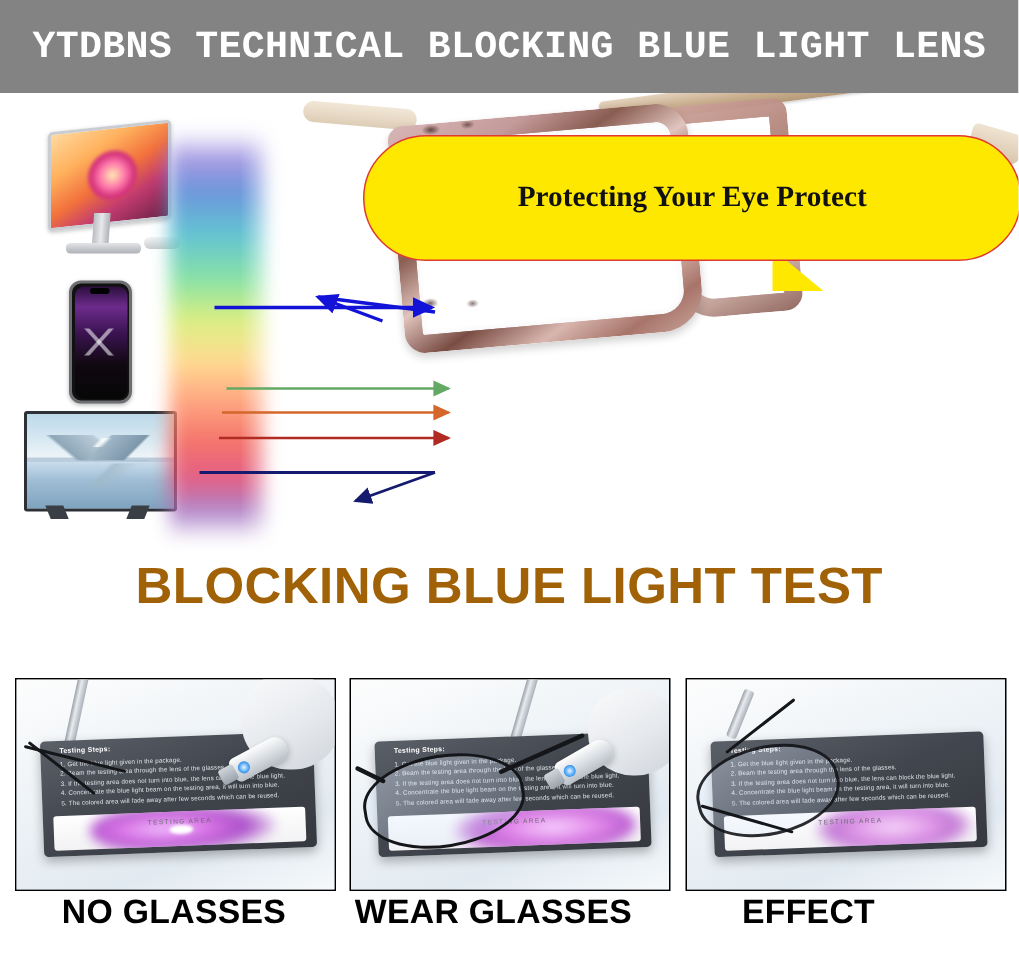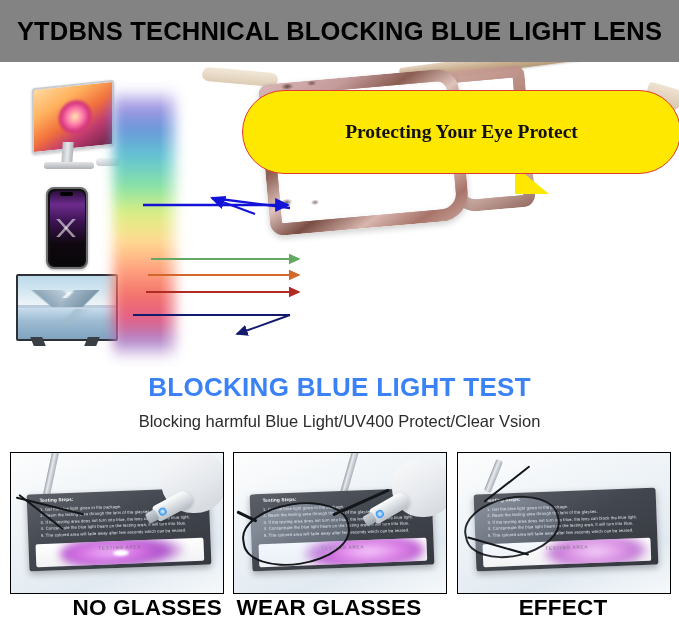--- a/index.html
+++ b/index.html
@@ -2,22 +2,22 @@
 <html><head>
 <meta charset="utf-8">
 <style>
   html,body{margin:0;padding:0;background:#fff;}
   body{width:679px;height:635px;position:relative;overflow:hidden;
        font-family:"Liberation Sans",sans-serif;}
 
   
   .header-bar{position:absolute;left:0;top:0;width:679px;height:62px;
               background:#838383;display:flex;align-items:center;justify-content:center;}
-  .header-title{color:#000000;font-size:25.5px;font-weight:bold;letter-spacing:.2px;
-                white-space:nowrap;font-family:Liberation Sans, sans-serif;}
+  .header-title{color:#ffffff;font-size:25.5px;font-weight:bold;letter-spacing:.2px;
+                white-space:nowrap;font-family:Liberation Mono, monospace;}
 
   
   .hero{position:absolute;left:0;top:62px;width:679px;height:305px;background:#fff;overflow:hidden;}
 
   
   .devices{position:absolute;left:16px;top:20px;width:98px;height:275px;}
 
   .monitor{position:absolute;left:6px;top:0;width:92px;height:100px;}
   .mon-screen{position:absolute;left:10px;top:2px;width:78px;height:62px;
               border:2.5px solid #c9ccd1;border-radius:3px;
@@ -131,21 +131,21 @@
   .bubble-line{color:#111;font-weight:bold;font-size:19.5px;line-height:1.45;
                font-family:"Liberation Serif",serif;white-space:nowrap;}
   .bubble-tail{position:absolute;left:515px;top:166px;width:0;height:0;z-index:5;
                border-left:14px solid transparent;
                border-right:34px solid #FFE800;
                border-bottom:28px solid transparent;
                transform:rotate(180deg);}
 
   
   .mid{position:absolute;left:0;top:367px;width:679px;height:85px;text-align:center;}
-  .mid-title{font-size:26px;font-weight:bold;color:#3b82f6;letter-spacing:.3px;
+  .mid-title{font-size:34px;font-weight:bold;color:#a16207;letter-spacing:.3px;
              margin:6px 0 0;line-height:1.1;}
   .mid-sub{font-size:16.5px;color:#2b2b2b;margin-top:10px;line-height:1.2;}
 
   
   .panels{position:absolute;left:0;top:452px;width:679px;height:183px;}
   .panel{position:absolute;top:0;width:212px;height:140px;border:1.6px solid #000;
          background:#f2f6f9;overflow:hidden;}
   .p1{left:10px;} .p2{left:233px;} .p3{left:457px;}
 
   .pbg{position:absolute;inset:0;
@@ -184,21 +184,21 @@
 
   .pen{position:absolute;width:7px;border-radius:2px;
        background:linear-gradient(90deg,#9aa0a8,#e8ebef 40%,#aab0b8);}
 
   .temple-arm{position:absolute;background:#14161a;border-radius:2px;}
   .lens-oval{position:absolute;border:2.4px solid #14161a;border-radius:50%/46%;
              background:linear-gradient(150deg,rgba(225,238,255,.42),rgba(200,220,245,.2));}
 
   .caption{position:absolute;top:143px;width:212px;text-align:center;
            font-size:22.5px;font-weight:bold;color:#000;letter-spacing:.2px;}
-  .c1{left:10px;text-align:right;} .c2{left:223px;} .c3{left:457px;}
+  .c1{left:10px;} .c2{left:223px;} .c3{left:433px;}
 </style>
 </head>
 <body>
 
 <div class="header-bar">
   <div class="header-title">YTDBNS TECHNICAL BLOCKING BLUE LIGHT LENS</div>
 </div>
 
 <div class="hero">
 
@@ -280,21 +280,20 @@
   <line x1="290" y1="253" x2="237" y2="272" stroke="#141a6e" stroke-width="1.9" marker-end="url(#ahN)"></line>
 </svg>
 
 <div class="bubble-tail"></div>
 <div class="bubble">
   <div class="bubble-line">Protecting Your Eye Protect</div>
 </div>
 
 <div class="mid">
   <div class="mid-title">BLOCKING BLUE LIGHT TEST</div>
-  <div class="mid-sub">Blocking harmful Blue Light/UV400 Protect/Clear Vsion</div>
 </div>
 
 <div class="panels">
 
   <div class="panel p1">
     <div class="pbg"></div>
     <div class="pen" style="left:36px;top:-6px;height:58px;transform:rotate(12deg);"></div>
     <div class="card">
       <div class="card-title">Testing Steps:</div>
       <div class="card-steps" style="white-space:pre-line">1. Get the blue light given in the package.

